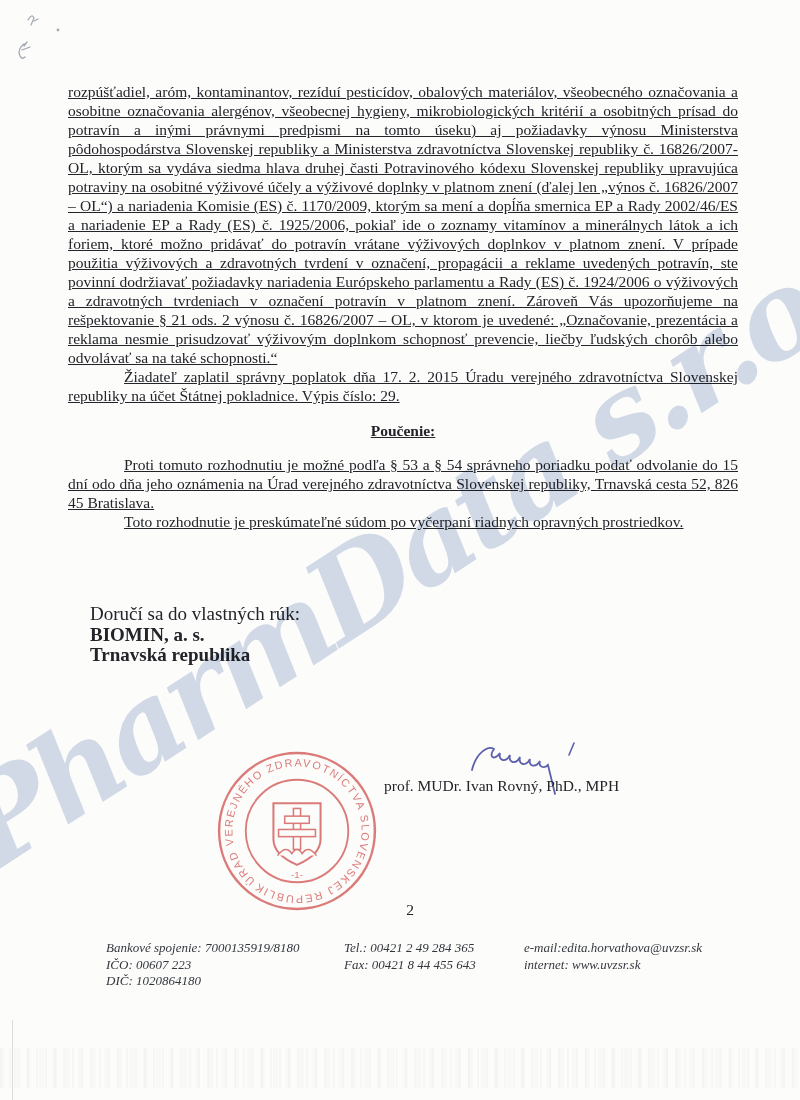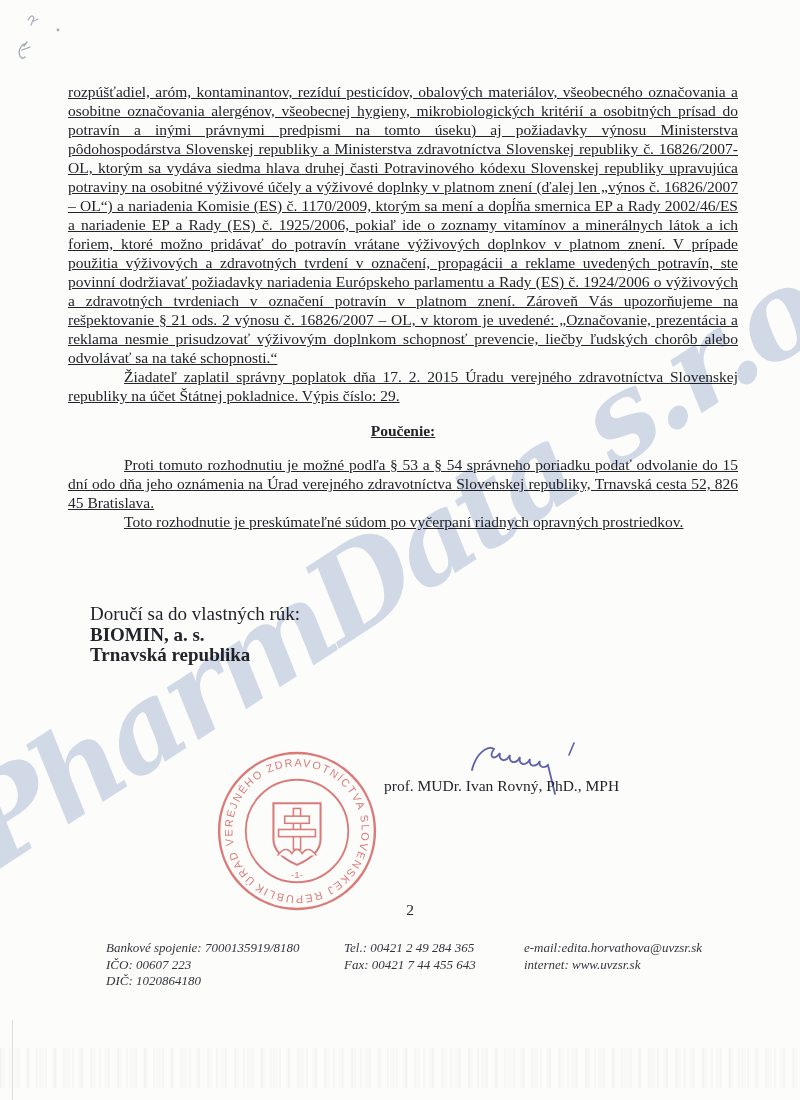--- a/index.html
+++ b/index.html
@@ -152,21 +152,21 @@
   <div class="pagenum">2</div>
 
   <div class="footer">
     <div class="col col1">
       <div>Bankové spojenie: 7000135919/8180</div>
       <div>IČO: 00607 223</div>
       <div>DIČ: 1020864180</div>
     </div>
     <div class="col col2">
       <div>Tel.: 00421 2 49 284 365</div>
-      <div>Fax: 00421 7 44 455 643</div>
+      <div>Fax: 00421 8 44 455 643</div>
     </div>
     <div class="col col3">
       <div>e-mail:edita.horvathova@uvzsr.sk</div>
       <div>internet: www.uvzsr.sk</div>
     </div>
   </div>
 
   <div class="watermark">PharmData s.r.o.</div>
 
   <div class="scan-noise"></div>

